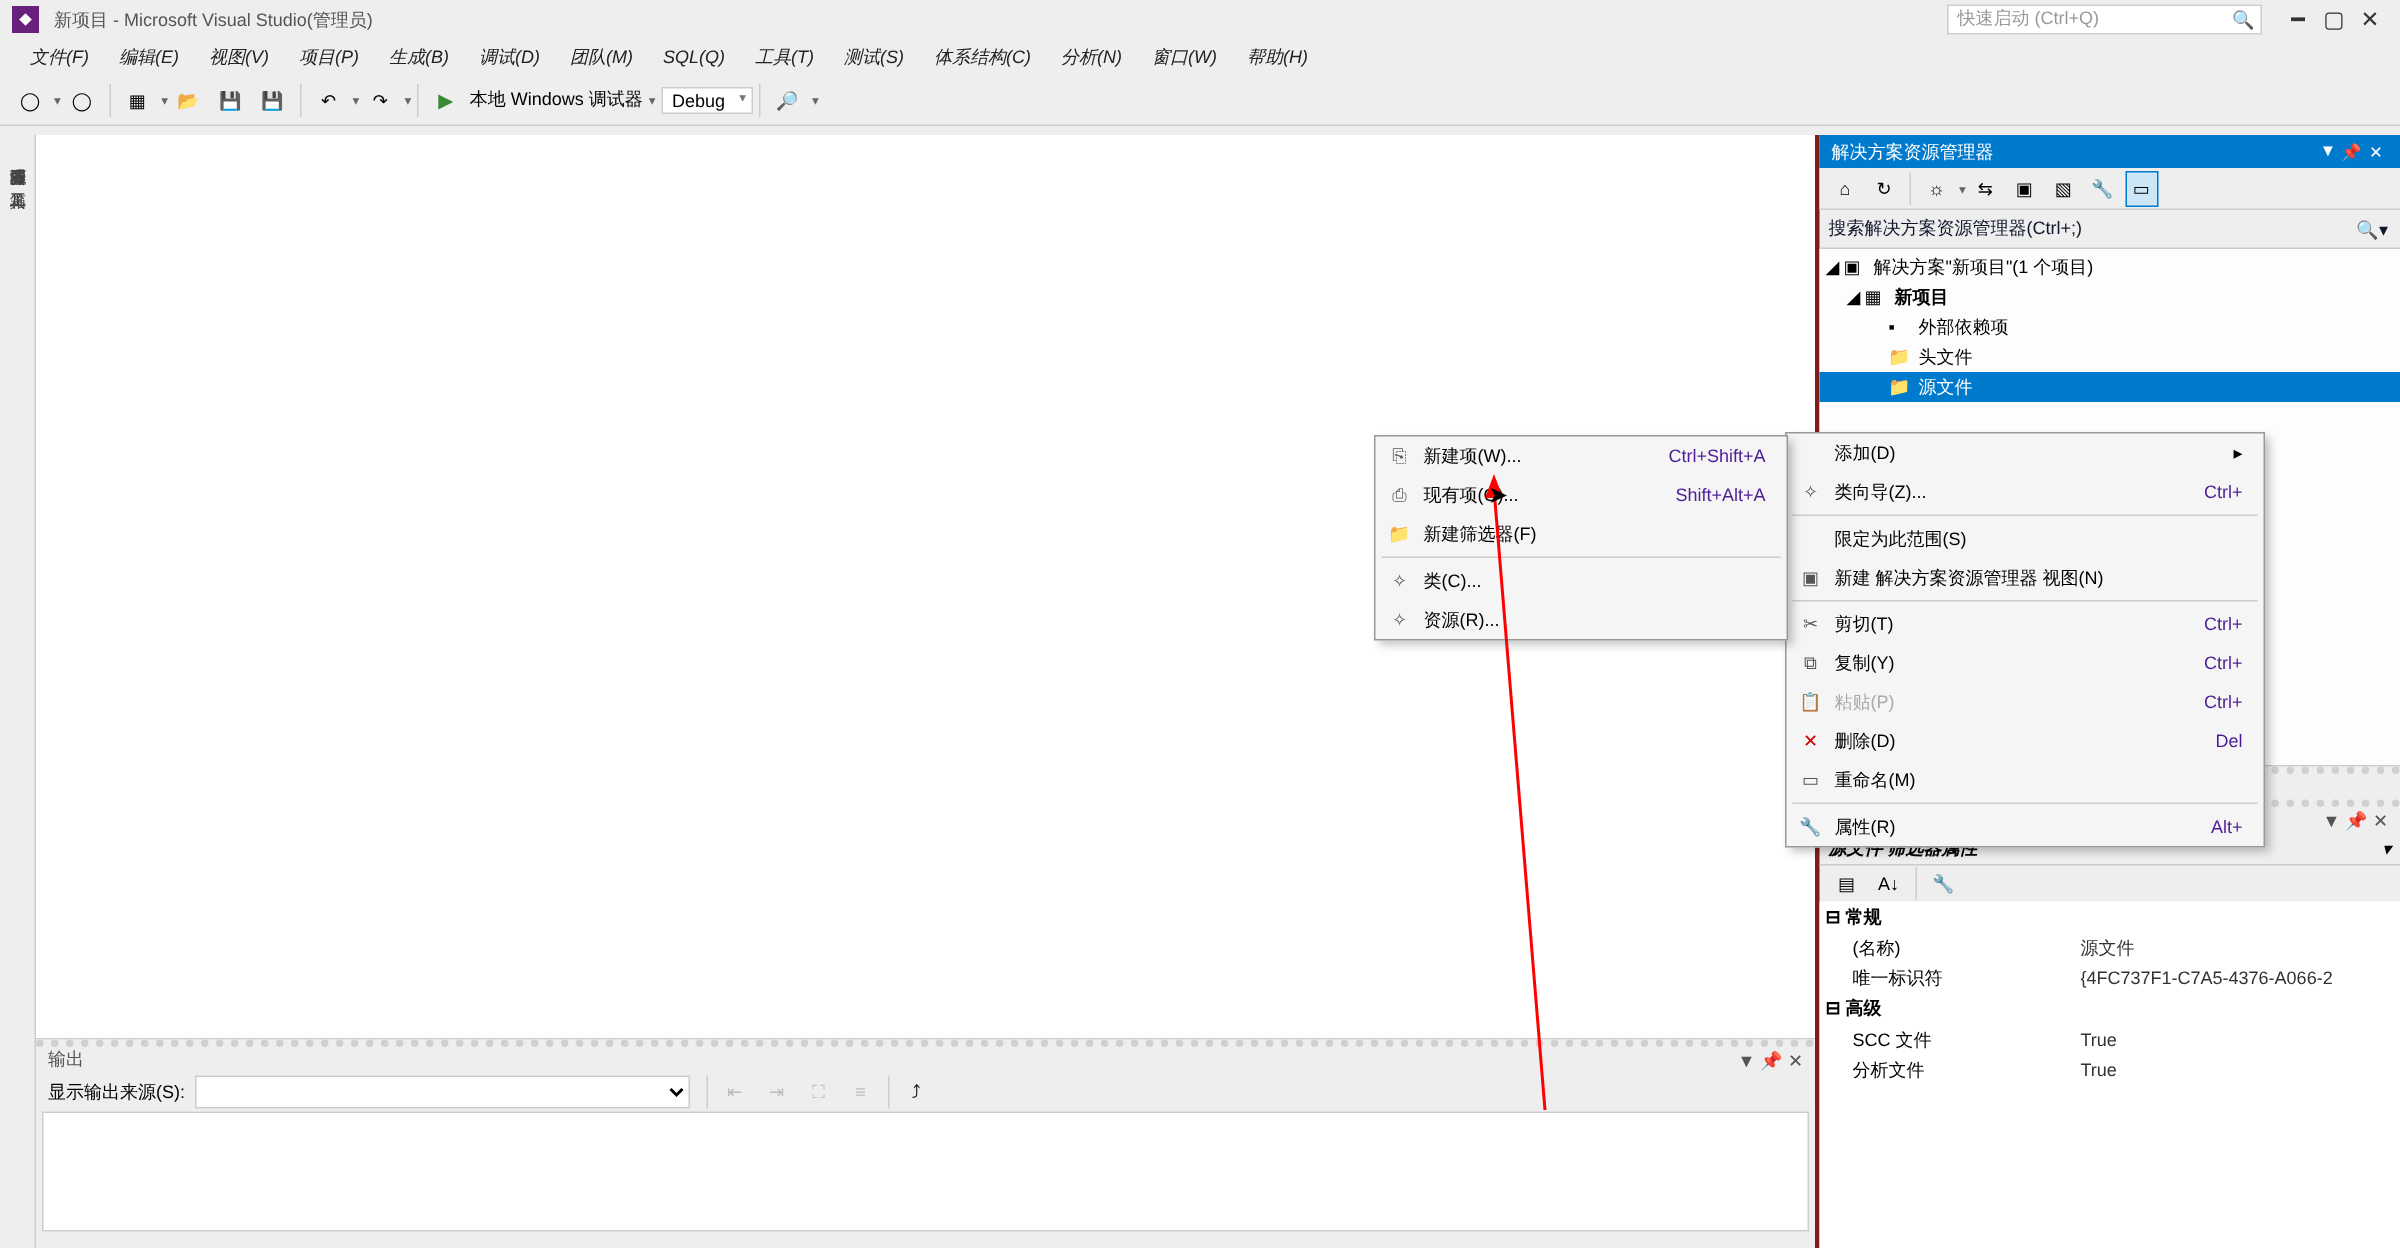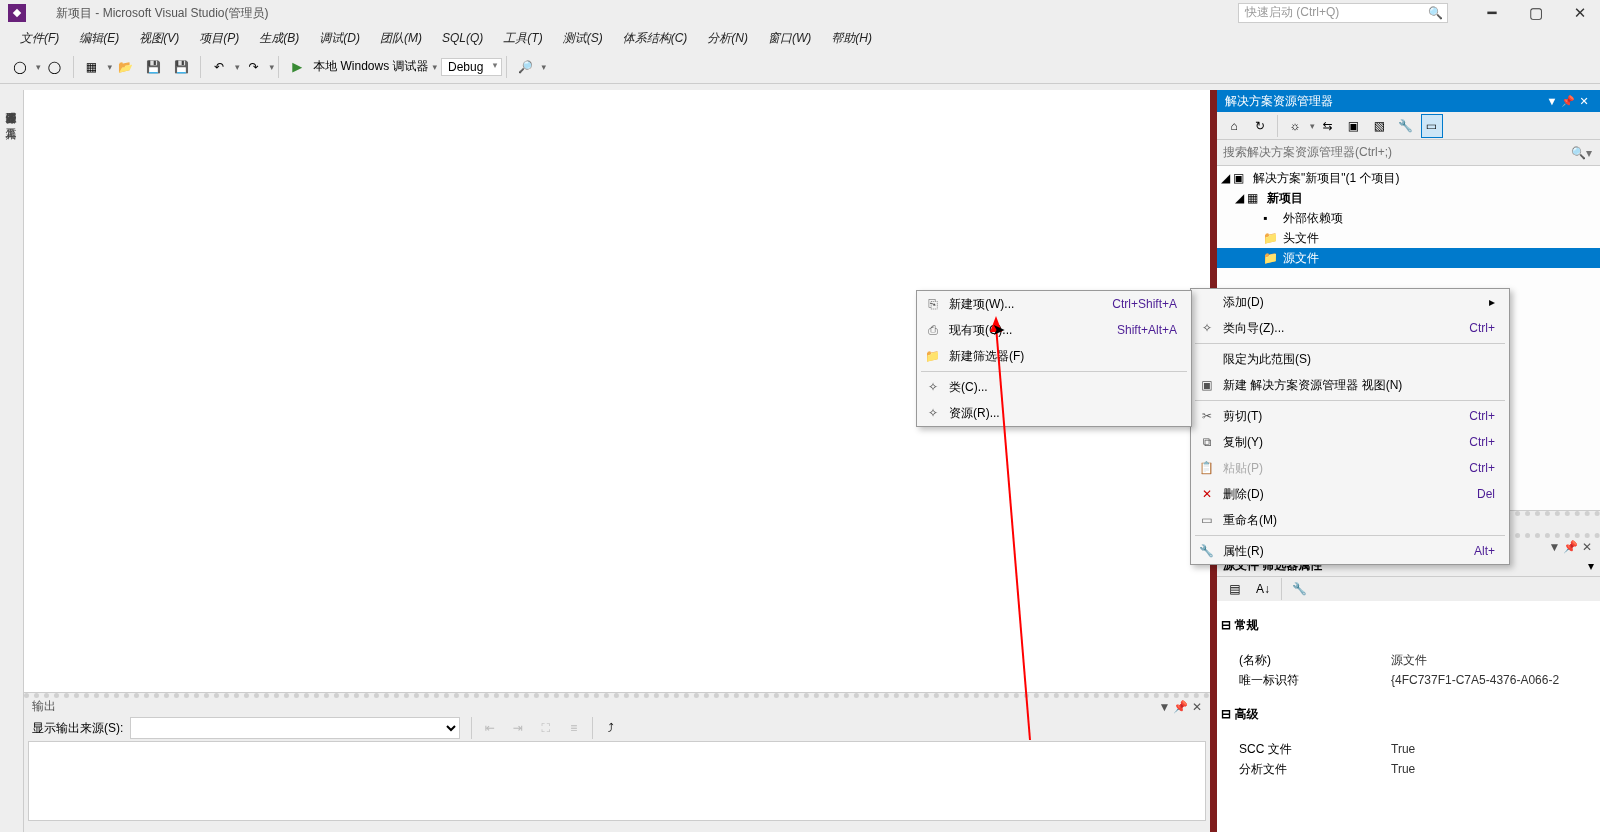--- a/index.html
+++ b/index.html
@@ -1,18 +1,18 @@
 <!DOCTYPE html>
 <html><head>
 <meta charset="utf-8">
 <style>
 * { margin:0; padding:0; box-sizing:border-box; font-family:"Microsoft YaHei","Segoe UI",sans-serif; font-size:12px; }
 body { width:1600px; height:832px; background:#eee; overflow:hidden; position:relative; }
 
-.titlebar { height:26px; background:#eee; display:flex; align-items:center; padding:12px 8px; color:#555;gap:20px; }
+.titlebar { height:26px; background:#eee; display:flex; align-items:center; padding:12px 8px; color:#555; }
 .titlebar .vs-icon { width:18px; height:18px; background:#68217a; margin-right:10px; position:relative; }
 .titlebar .vs-icon::after { content:''; position:absolute; width:6px; height:6px; background:#fff; transform:rotate(45deg); top:6px; left:6px; }
 .titlebar .spacer { flex:1; }
 .quick-launch { width:210px; height:20px; border:1px solid #ccc; background:#fff; padding:0 20px 0 6px; color:#999; margin-right:12px; position:relative; }
 .quick-launch .mag { position:absolute; right:4px; top:2px; color:#666; }
 .win-btn { width:24px; text-align:center; font-size:15px; color:#333; font-family:Arial; }
 
 .menubar { height:24px; background:#eee; display:flex; align-items:center; padding:0 10px;font-style:italic; }
 .menubar span { padding:3px 10px; color:#222; }
 
@@ -29,41 +29,41 @@
 
 .center { flex:1; position:relative; background:#fff; }
 
 .output-panel { position:absolute; left:0; right:0; bottom:0; height:140px; border-top:1px solid #ccc; background:#eee; }
 .output-panel .hdr { height:22px; border-top:5px dotted #d0d0d0; background:#eee; display:flex; align-items:center; padding:0 8px; color:#555; }
 .output-panel .hdr .spacer { flex:1; }
 .output-panel .toolbar2 { height:26px; background:#eee; display:flex; align-items:center; padding:0 8px; }
 .output-panel select { width:330px; height:22px; border:1px solid #ccc; background:#fff; }
 .output-panel .body { background:#fff; height:80px; border:1px solid #ccc; margin:0 4px; }
 
-.right-pane { width:390px; background:#eee; display:flex; flex-direction:column; border-left:7px solid #7f1d1d; }
+.right-pane { width:390px; background:#eee; display:flex; flex-direction:column; border-left:3px solid #7f1d1d; }
 .pane-hdr { height:22px; background:#007acc; color:#fff; display:flex; align-items:center; padding:0 8px; }
 .pane-hdr .spacer { flex:1; }
 .pane-hdr .btn { width:16px; text-align:center; font-size:11px; }
 .pane-toolbar { height:28px; background:#eee; display:flex; align-items:center; padding:0 4px; border-bottom:1px solid #ccc; }
 .pane-toolbar .tbtn { width:22px; }
-.srch { height:26px; border-bottom:1px solid #ccc; display:flex; align-items:center; padding:0 6px; color:#737373; position:relative; }
+.srch { height:26px; border-bottom:1px solid #ccc; display:flex; align-items:center; padding:0 6px; color:#0f172a; position:relative; }
 .srch .mag { position:absolute; right:8px; }
 
 .tree { flex:0 0 auto; background:#fdfdfd; padding:2px 0; border-bottom:1px solid #ccc; }
 .tree .node { height:20px; display:flex; align-items:center; padding-right:4px; }
 .tree .node .ic { width:16px; height:14px; margin-right:4px; display:inline-block; }
 .tree .sel { background:#007acc; color:#fff; }
 .tree-footer { height:22px; border-top:5px dotted #d0d0d0; padding:2px 8px; color:#007acc; }
 
 .props { flex:1; display:flex; flex-direction:column; }
 .props .pane-hdr2 { height:22px; background:#eee; border-top:5px dotted #d0d0d0; display:flex; align-items:center; padding:0 8px; color:#555; }
-.props .sub { height:22px; border-bottom:1px solid #ccc; padding:0 6px; display:flex; align-items:center; }
+.props .sub { height:22px; border-bottom:1px solid #ccc; padding:0 6px; display:flex; align-items:center;font-style:italic; }
 .props .ptoolbar { height:24px; padding:0 4px; display:flex; align-items:center; }
 .props .grid { flex:1; background:#fff; padding:0 4px; overflow:hidden; }
-.props .grp { font-weight:bold; padding:16px 0; }
+.props .grp { font-weight:bold; padding:2px 0; }
 .props .row { display:flex; height:20px; align-items:center; }
 .props .row .k { width:170px; padding-left:18px; }
 .props .row .v { flex:1; color:#333; }
 
 .ctx-menu { position:absolute; background:#f5f5f5; border:1px solid #999; box-shadow:3px 3px 6px rgba(0,0,0,0.25); z-index:100; }
 .ctx-menu .it { height:26px; display:flex; align-items:center; padding:0 14px 0 4px; }
 .ctx-menu .it .ic { width:24px; text-align:center; color:#555; }
 .ctx-menu .it .lab { flex:1; padding-left:4px; }
 .ctx-menu .it .sc { color:#4c1d95; padding-left:20px; }
 .ctx-menu .it.dis { color:#aaa; }

